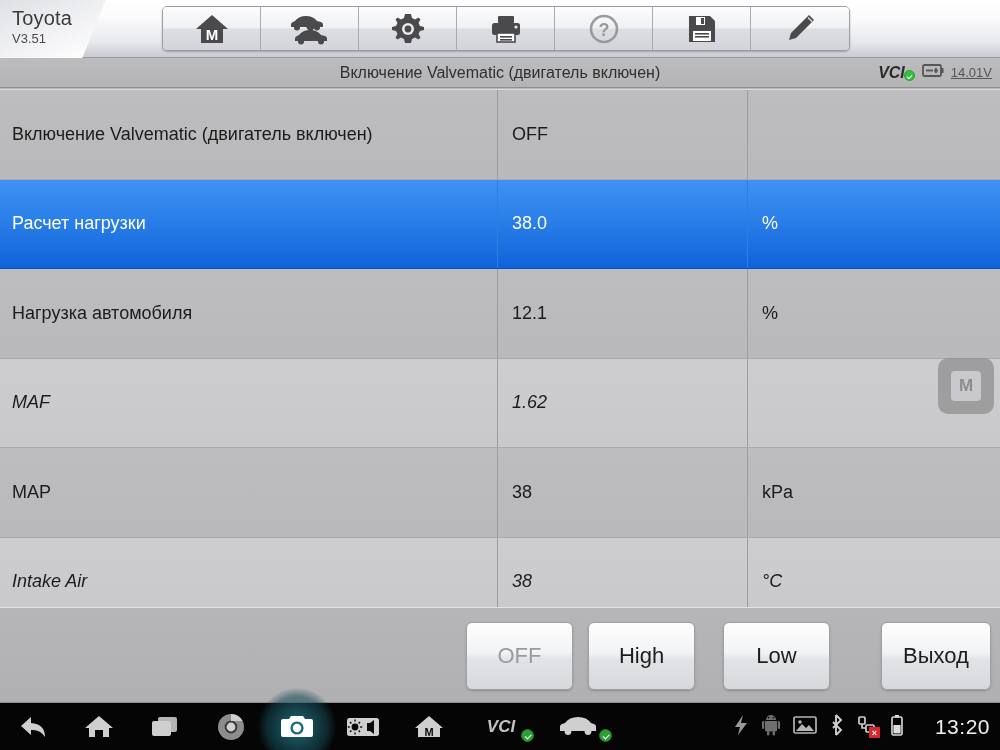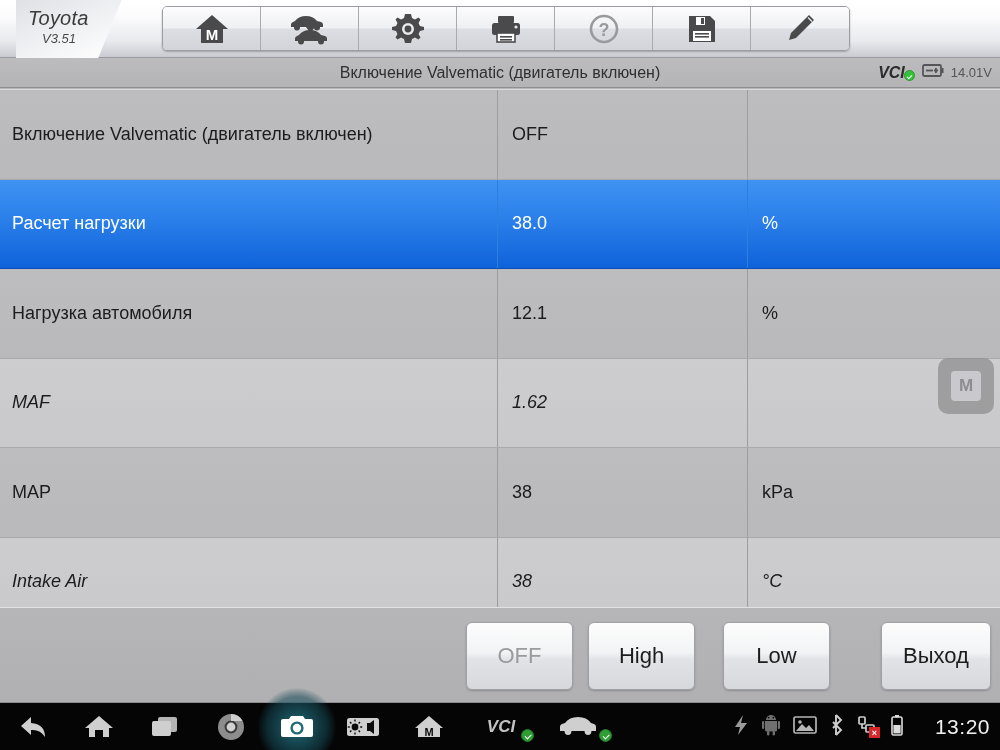--- a/index.html
+++ b/index.html
@@ -10,34 +10,34 @@
     -webkit-font-smoothing:antialiased;
   }
 
   
   #topbar{
     position:absolute; left:0; top:0; width:1000px; height:58px;
     background:linear-gradient(180deg,#ffffff 0%,#fbfbfc 30%,#e9eaee 72%,#c9cbd2 100%);
     border-bottom:1px solid #9a9a9e;
   }
   #brand{
-    position:absolute; left:16px; top:0; width:160px; height:68px;
-    color:#2c2c2c; overflow:hidden;font-style:italic;
+    position:absolute; left:0; top:0; width:160px; height:68px;
+    color:#2c2c2c; overflow:hidden;
   }
   #brand .wedge{
     position:absolute; left:-56px; top:-10px; width:150px; height:78px;
     background:linear-gradient(150deg,#d7d8dc 0%,#e9eaee 45%,#ffffff 100%);
     transform:skewX(-22deg);
   }
   #brand .bname{
     position:absolute; left:12px; top:7px; font-size:20px; letter-spacing:.2px;
     color:#3a3a3a;
   }
   #brand .bver{
-    position:absolute; left:12px; top:31px; font-size:13px; color:#4a4a4a;margin-left:14px;
+    position:absolute; left:12px; top:31px; font-size:13px; color:#4a4a4a;
   }
 
   #toolbtns{
     position:absolute; left:162px; top:6px; height:45px;
     display:flex; border:1px solid #9b9da3; border-radius:5px; overflow:hidden;
     background:linear-gradient(180deg,#fdfdfd 0%,#f0f1f4 48%,#dcdee3 52%,#cfd1d7 100%);
     box-shadow:0 1px 2px rgba(0,0,0,.25);
   }
   .tbtn{
     width:98px; height:43px; display:flex; align-items:center; justify-content:center;
@@ -65,21 +65,21 @@
   #vcistat .vci{ position:relative; font-size:16px; font-style:italic; font-weight:bold; color:#2b2b2b; padding-right:10px;}
   #vcistat .dot{
     position:absolute; right:0; bottom:1px; width:11px; height:11px; border-radius:50%;
     background:#36c13c; border:1px solid #2a9c2f;
   }
   #vcistat .dot::after{
     content:""; position:absolute; left:2px; top:4px; width:4px; height:2px;
     border-left:1.5px solid #fff; border-bottom:1.5px solid #fff;
     transform:rotate(-45deg);
   }
-  #vcistat .volt{ font-size:13px; color:#55555a; }
+  #vcistat .volt{ font-size:13px; color:#55555a;text-decoration:underline; }
 
   
   #table{
     position:absolute; left:0; top:89px; width:1000px; height:517px;
     border-top:1px solid #d9d9dc;
   }
   .row{
     position:relative; width:1000px; height:89.5px; display:flex;
     border-bottom:1px solid #a9a9ac;
   }

